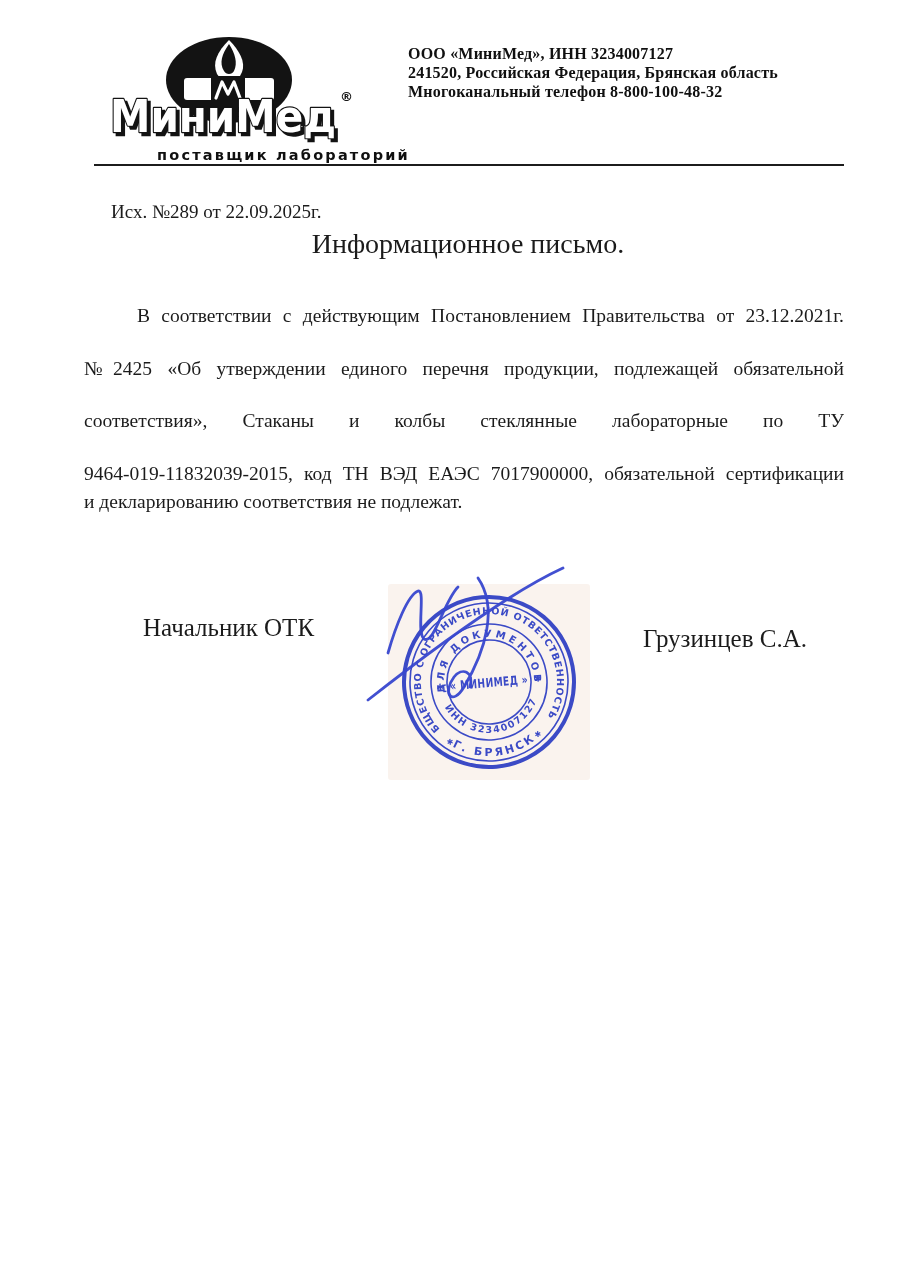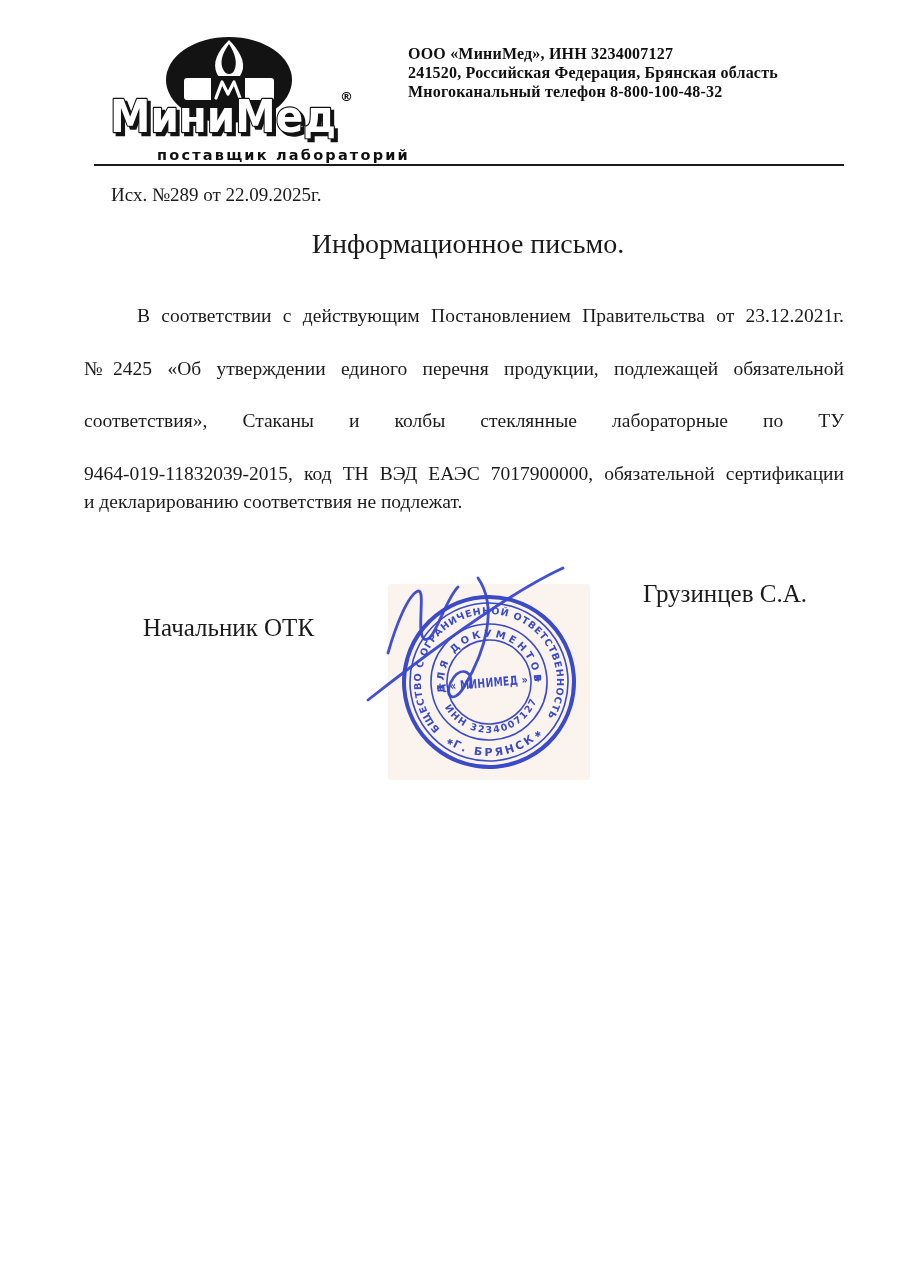--- a/index.html
+++ b/index.html
@@ -70,35 +70,35 @@
   <div class="abs brand-tagline" style="left:117px; top:147px;margin-left:40px;">поставщик лабораторий</div>
 
   <div class="abs company-info" style="left:408px; top:45px; width:416px;">
     <div class="row">ООО «МиниМед», ИНН 3234007127</div>
     <div class="row">241520, Российская Федерация, Брянская область</div>
     <div class="row">Многоканальный телефон 8-800-100-48-32</div>
   </div>
 
   <div class="abs header-rule" style="left:94px; top:164px; width:750px;"></div>
 
-  <div class="abs ref-line" style="left:111px; top:184px;">Исх. №289 от 22.09.2025г.</div>
+  <div class="abs ref-line" style="left:111px; top:201px;">Исх. №289 от 22.09.2025г.</div>
 
   <div class="abs letter-title" style="left:84px; top:228px; width:768px;">Информационное письмо.</div>
 
   <div class="abs para" style="left:84px; top:278px; width:760px;">
     <div class="jline first">В соответствии с действующим Постановлением Правительства от 23.12.2021г.</div>
     <div class="jline">№2425 «Об утверждении единого перечня продукции, подлежащей обязательной</div>
     <div class="jline">соответствия», Стаканы и колбы стеклянные лабораторные по ТУ</div>
     <div class="jline">9464-019-11832039-2015, код ТН ВЭД ЕАЭС 7017900000, обязательной сертификации</div>
     <div class="lastline">и декларированию соответствия не подлежат.</div>
   </div>
 
   <div class="abs sig-label" style="left:143px; top:614px;">Начальник ОТК</div>
 
-  <div class="abs sig-label" style="left:643px; top:580px;">Грузинцев С.А.</div>
+  <div class="abs sig-label" style="left:643px; top:625px;">Грузинцев С.А.</div>
 
   <div class="abs stamp-backing" style="left:388px; top:584px; width:202px; height:196px;"></div>
 
   <svg class="abs stamp-svg" style="left:350px; top:545px;" width="290" height="245" viewBox="0 0 290 245">
     <defs>
       <path id="arcOuterTop" d="M 86.9 180.7 A 68 68 0 1 1 191.1 180.7"></path>
       <path id="arcOuterBot" d="M 91.4 193.7 A 74 74 0 0 0 186.6 193.7"></path>
       <path id="arcMidTop" d="M 98.2 156 A 45 45 0 1 1 179.8 156"></path>
       <path id="arcMidBot" d="M 91.1 154.4 A 51 51 0 0 0 186.9 154.4"></path>
     </defs>

